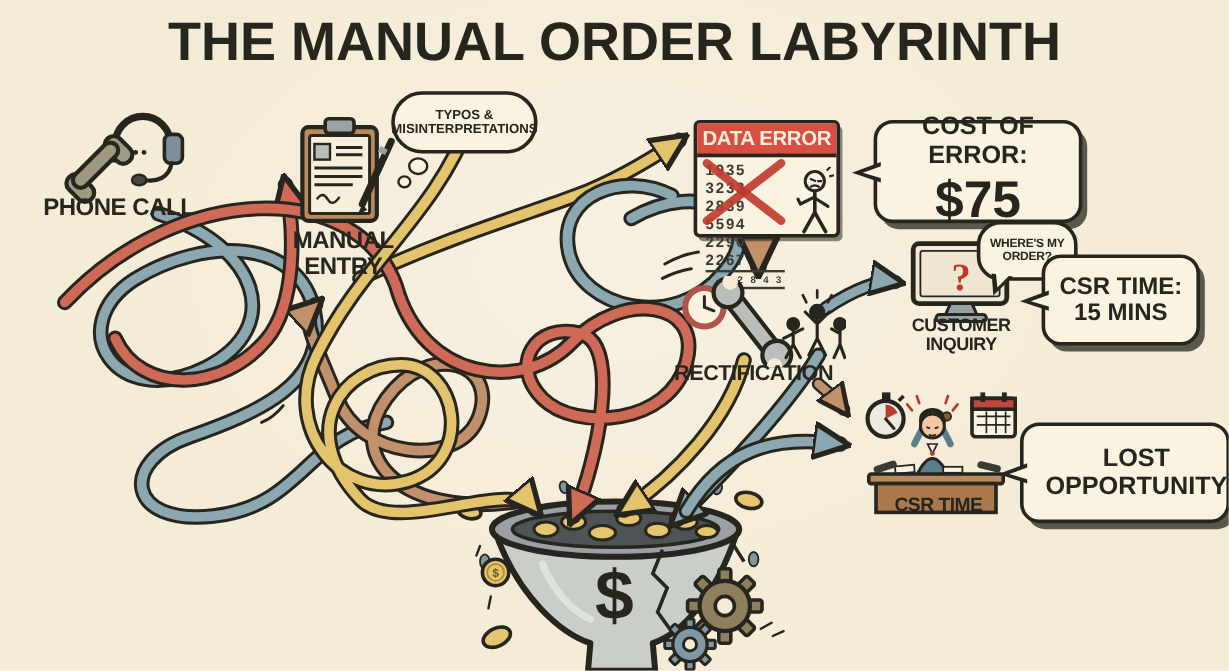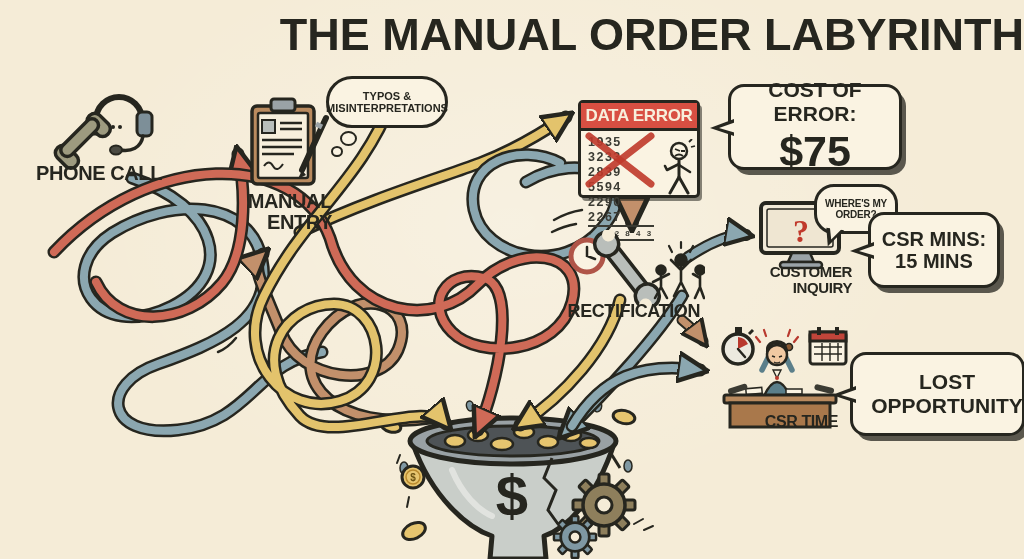--- a/index.html
+++ b/index.html
@@ -4,40 +4,40 @@
 <style>
   html,body{margin:0;padding:0;}
   #canvas{
     position:relative;width:1024px;height:559px;overflow:hidden;
     background:var(--bg,#f5ecd7);
     background-image:radial-gradient(ellipse at 50% 40%, rgba(255,255,255,.25), rgba(0,0,0,0) 60%);
     font-family:"Liberation Sans", sans-serif;color:var(--ink,#26261f);
   }
   .abs{position:absolute;}
   #art{position:absolute;left:0;top:0;}
-  .lbl{position:absolute;font-weight:bold;color:var(--ink,#26261f);text-align:right;line-height:1.04;letter-spacing:-0.4px;}
+  .lbl{position:absolute;font-weight:bold;color:var(--ink,#26261f);text-align:center;line-height:1.04;letter-spacing:-0.4px;}
   #title{left:0;right:0;top:12px;font-size:45px;letter-spacing:0;}
   #phone-label{left:36px;top:163px;width:126px;font-size:20px;}
   #manual-label{left:240px;top:191px;width:92px;font-size:20px;}
   #rect-label{left:556px;top:302px;width:144px;font-size:18px;}
   #inquiry-label{left:750px;top:264px;width:102px;font-size:15px;}
   #csrtime-label{left:726px;top:414px;width:112px;font-size:16px;}
   #profit-label{left:637px;top:479px;width:280px;font-size:37px;text-align:left;letter-spacing:-1px;}
 
   .bubble{
     position:absolute;background:var(--cream,#faf3e2);border:3.5px solid var(--ink,#26261f);
     border-radius:16px;box-shadow:5px 6px 0 -1px rgba(38,38,31,.75);
     display:flex;flex-direction:column;align-items:center;justify-content:center;
     font-weight:bold;text-align:center;color:var(--ink,#26261f);
   }
   .bubble.tail-left::before{content:'';position:absolute;left:-21px;top:50%;margin-top:-8px;
     border-top:9px solid transparent;border-bottom:8px solid transparent;border-right:24px solid var(--ink,#26261f);}
   .bubble.tail-left::after{content:'';position:absolute;left:-12px;top:50%;margin-top:-5px;
     border-top:6px solid transparent;border-bottom:5px solid transparent;border-right:17px solid var(--cream,#faf3e2);}
-  #cost-bubble{left:728px;top:84px;width:168px;height:80px;align-items:center;}
+  #cost-bubble{left:728px;top:100px;width:168px;height:80px;align-items:center;}
   #cost-bubble .l1{font-size:21px;}
   #cost-bubble .l2{font-size:43px;margin-top:1px;}
   #csrlabor-bubble{left:868px;top:212px;width:126px;height:70px;font-size:20px;line-height:1.1;}
   #lost-bubble{left:850px;top:352px;width:150px;height:78px;font-size:21px;line-height:1.15;padding-left:19px;}
   #wheres-bubble{left:814px;top:184px;width:78px;height:44px;border-radius:20px;font-size:10px;letter-spacing:-0.2px;line-height:1.15;box-shadow:none;}
   #wheres-bubble::before{content:'';position:absolute;left:8px;bottom:-16px;
     border-left:4px solid transparent;border-right:14px solid transparent;border-top:18px solid var(--ink,#26261f);transform:rotate(8deg);}
   #wheres-bubble::after{content:'';position:absolute;left:12px;bottom:-9px;
     border-left:3px solid transparent;border-right:9px solid transparent;border-top:12px solid var(--cream,#faf3e2);transform:rotate(8deg);}
 
@@ -294,21 +294,21 @@
     <rect x="22" y="62" width="42" height="6" rx="3" fill="#9aa2a6" stroke="#26261f" stroke-width="2.5"></rect>
     <text x="43" y="42" text-anchor="middle" font-size="32" font-weight="bold" fill="#c0392b" font-family="Liberation Serif, serif">?</text>
   </svg>
   <div class="lbl" id="inquiry-label">CUSTOMER INQUIRY</div>
 
   <div class="bubble" id="wheres-bubble">
     <div>WHERE'S MY ORDER?</div>
   </div>
 
   <div class="bubble tail-left" id="csrlabor-bubble">
-    <div>CSR MINS:</div>
+    <div>CSR TIME:</div>
     <div>15 MINS</div>
   </div>
 
   <svg class="abs" style="left:712px;top:318px;" width="140" height="116" viewBox="0 0 140 116">
 
     <g>
       <rect x="23" y="9" width="7" height="6" fill="#26261f"></rect>
       <circle cx="26" cy="31" r="15" fill="#eceadf" stroke="#26261f" stroke-width="3.5"></circle>
       <path d="M26,31 L26,19 A12,12 0 0 1 36,26 Z" fill="#b8392e"></path>
       <line x1="26" y1="31" x2="33" y2="39" stroke="#26261f" stroke-width="2.5" stroke-linecap="round"></line>

